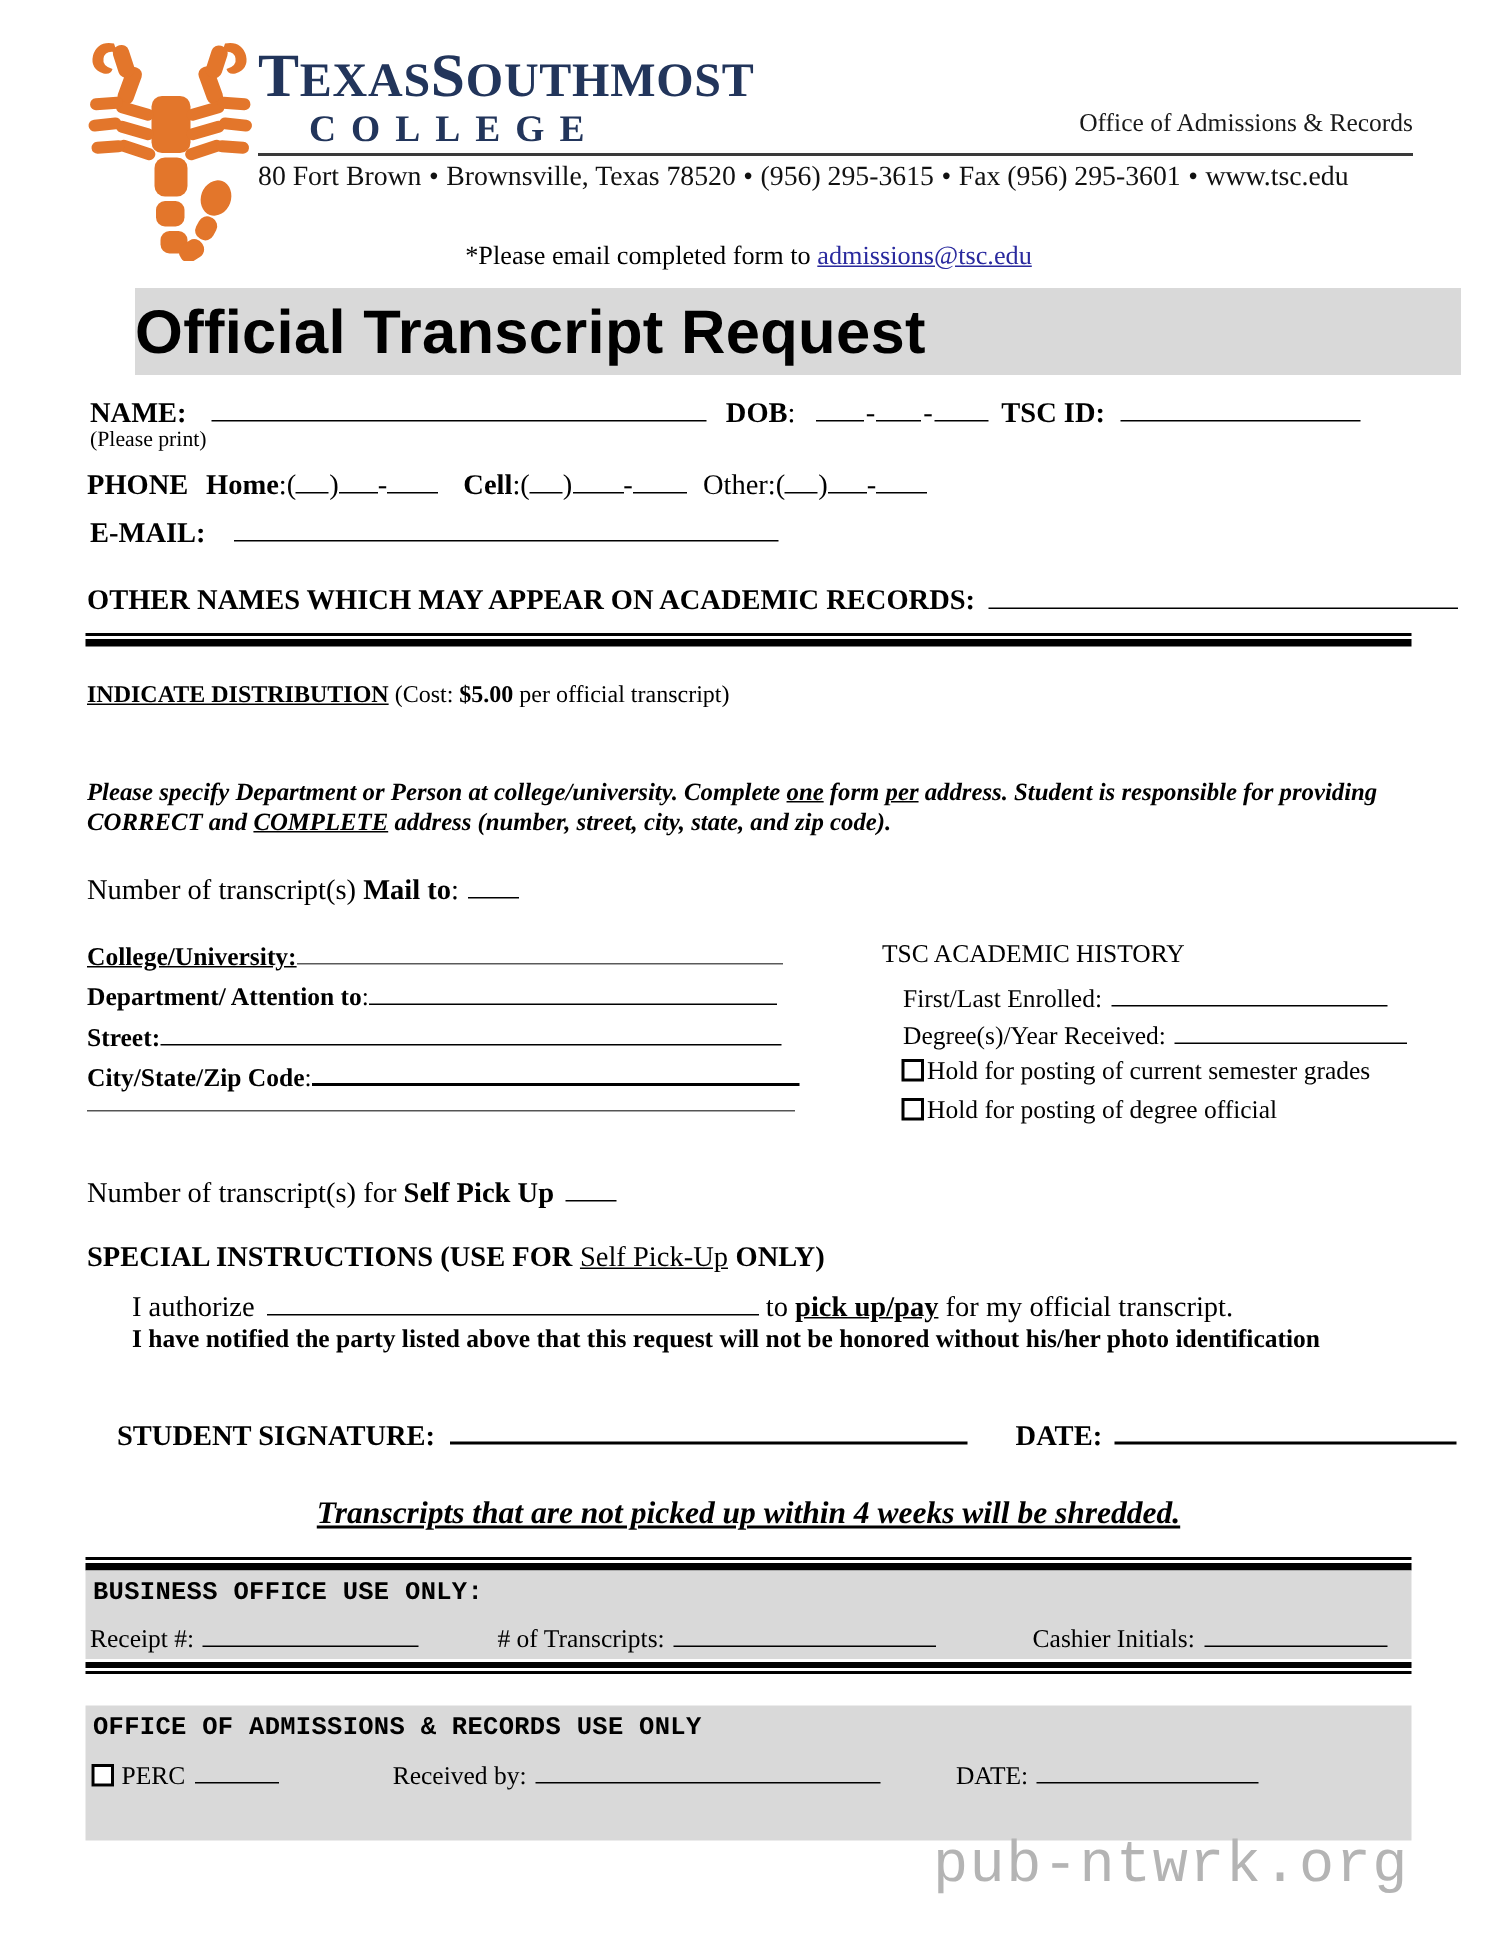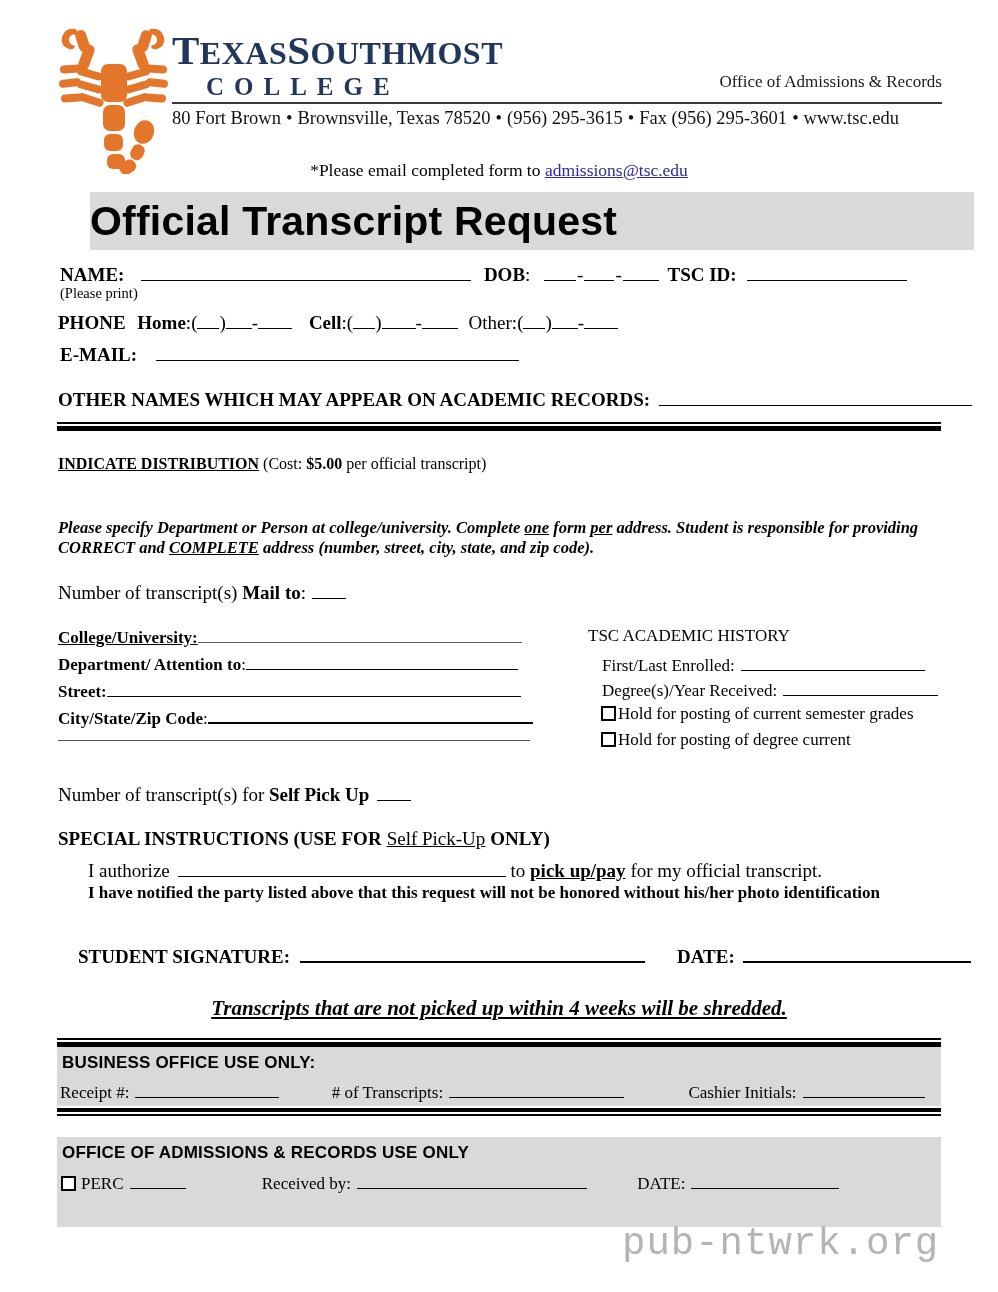--- a/index.html
+++ b/index.html
@@ -122,21 +122,21 @@
     vertical-align: -2px;
     margin-right: 2px;
   }
 
   
   .gray-box {
     position: absolute; left: 57px; width: 884px;
     background: #d9d9d9;
   }
   .box-head {
-    font-family: Liberation Sans, sans-serif;
+    font-family: Liberation Mono, monospace;
     font-weight: bold;
     font-size: 17px;
     letter-spacing: 0.2px;
   }
 
   
   .watermark {
     position: absolute; left: 622px; top: 1222px;
     font-family: "Liberation Mono", "DejaVu Sans Mono", monospace;
     font-size: 39px;
@@ -266,21 +266,21 @@
   <div class="row" style="left:602px; top:654px; font-size:17px;">
     <span>First/Last Enrolled:</span><span class="fl fl-thin" style="width:184px; margin-left:6px;"></span>
   </div>
   <div class="row" style="left:602px; top:679px; font-size:17px;">
     <span>Degree(s)/Year Received:</span><span class="fl fl-thin" style="width:155px; margin-left:6px;"></span>
   </div>
   <div class="row" style="left:601px; top:704px; font-size:17px;">
     <span class="cbx"></span><span>Hold for posting of current semester grades</span>
   </div>
   <div class="row" style="left:601px; top:730px; font-size:17px;">
-    <span class="cbx"></span><span>Hold for posting of degree current</span>
+    <span class="cbx"></span><span>Hold for posting of degree official</span>
   </div>
 
   <div class="row" style="left:58px; top:782px; font-size:19px;">
     <span>Number of transcript(s) for </span><span class="lbl-b">Self Pick Up</span><span class="fl fl-thin" style="width:34px; margin-left:8px;"></span>
   </div>
 
   <div class="row" style="left:58px; top:828px; font-size:19px;">
     <span class="lbl-b">SPECIAL INSTRUCTIONS (</span><span class="lbl-bi">USE FOR</span><span class="ul" style="margin-left:5px;">Self Pick-Up</span><span class="lbl-bi" style="margin-left:5px;">ONLY</span><span class="lbl-b">)</span>
   </div>
 

